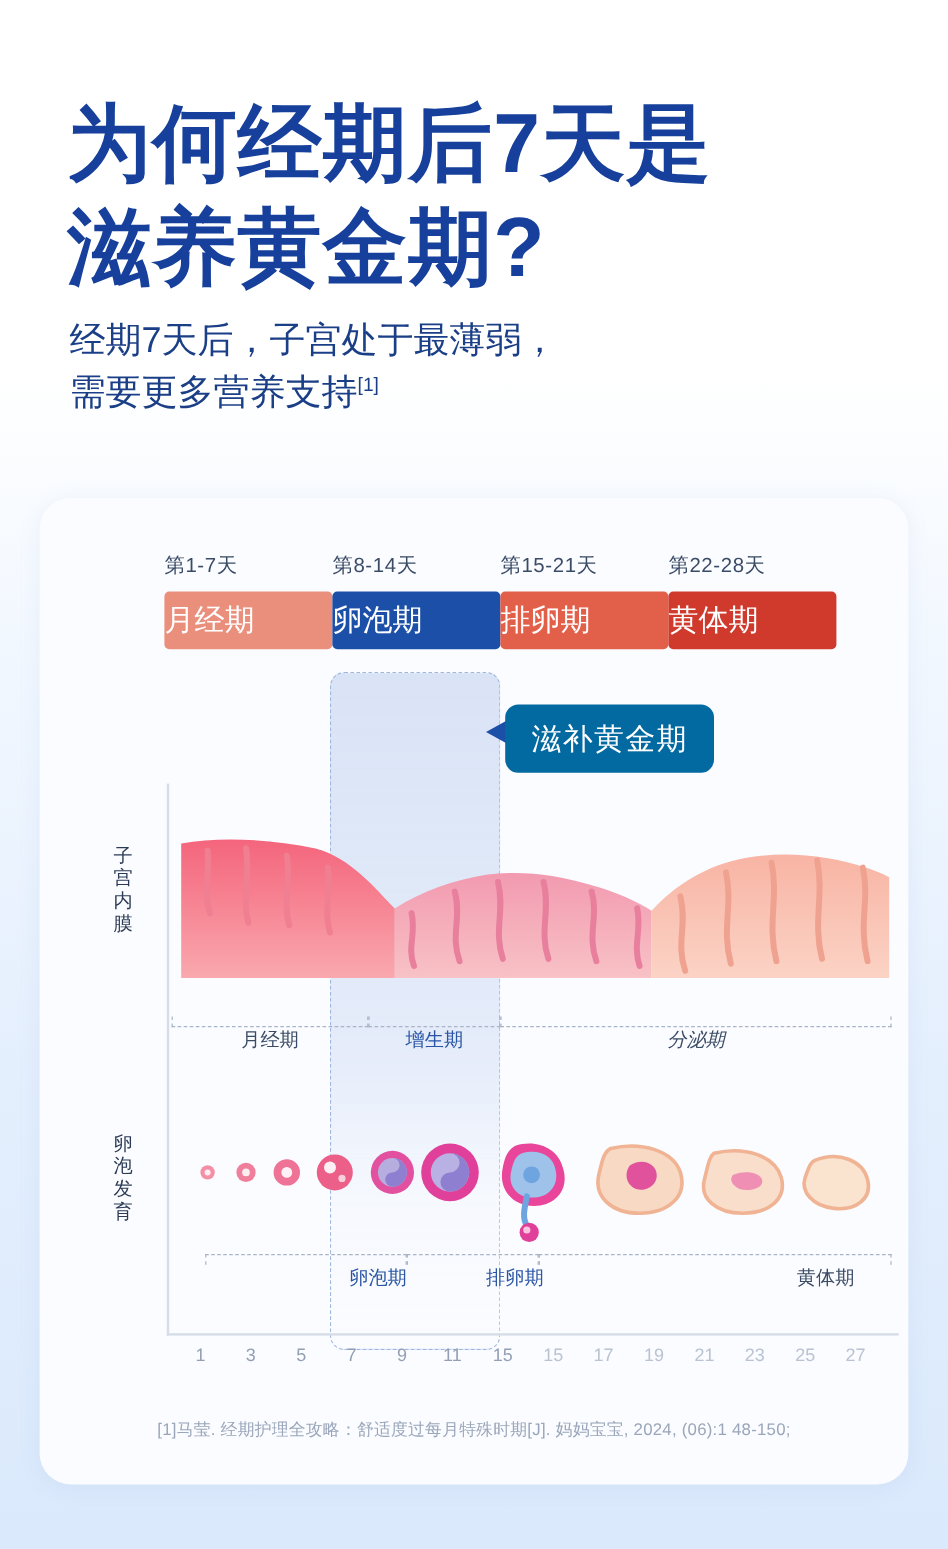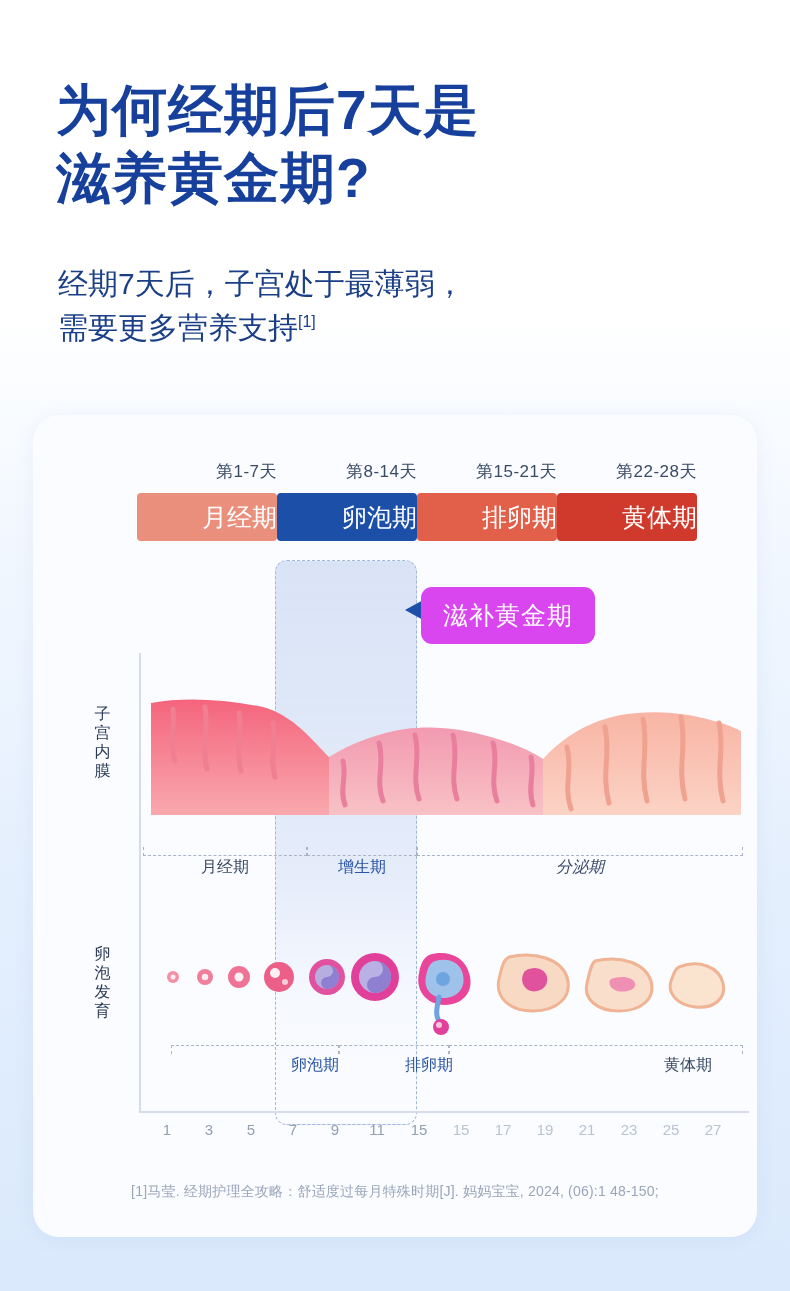--- a/index.html
+++ b/index.html
@@ -27,21 +27,21 @@
     z-index: 1;
     width: 790px;
     height: 1291px;
   }
 
   
   .headline {
     position: absolute;
     left: 56px;
     top: 76px;
-    font-size: 55px;
+    font-size: 70px;
     line-height: 1.24;
     font-weight: bold;
     color: #16409b;
     letter-spacing: 1px;
     white-space: pre-line;
   }
   .subhead {
     position: absolute;
     left: 58px;
     top: 262px;
@@ -71,21 +71,21 @@
   .phase-row {
     position: absolute;
     left: 104px;
     top: 45px;
     width: 560px;
     display: flex;
   }
   .phase-col {
     width: 143px;
     margin-right: 0px;
-    text-align: right;
+    text-align: left;
   }
   .phase-day {
     font-size: 17px;
     color: #3a4b66;
     margin-bottom: 10px;
     letter-spacing: 0.5px;
   }
   .phase-pill {
     height: 48px;
     line-height: 48px;
@@ -117,21 +117,21 @@
     border-radius: 12px;
     background: linear-gradient(180deg, rgba(140,170,225,0.30) 0%, rgba(150,180,230,0.22) 55%, rgba(160,190,235,0.05) 78%, rgba(160,190,235,0) 100%);
     box-sizing: border-box;
   }
 
   
   .callout {
     position: absolute;
     left: 388px;
     top: 32px;
-    background: #d946ef;
+    background: #0369a1;
     color: #fff;
     font-size: 25px;
     padding: 12px 22px;
     border-radius: 11px;
     letter-spacing: 1px;
   }
   .callout-tail {
     position: absolute;
     left: 372px;
     top: 44px;

